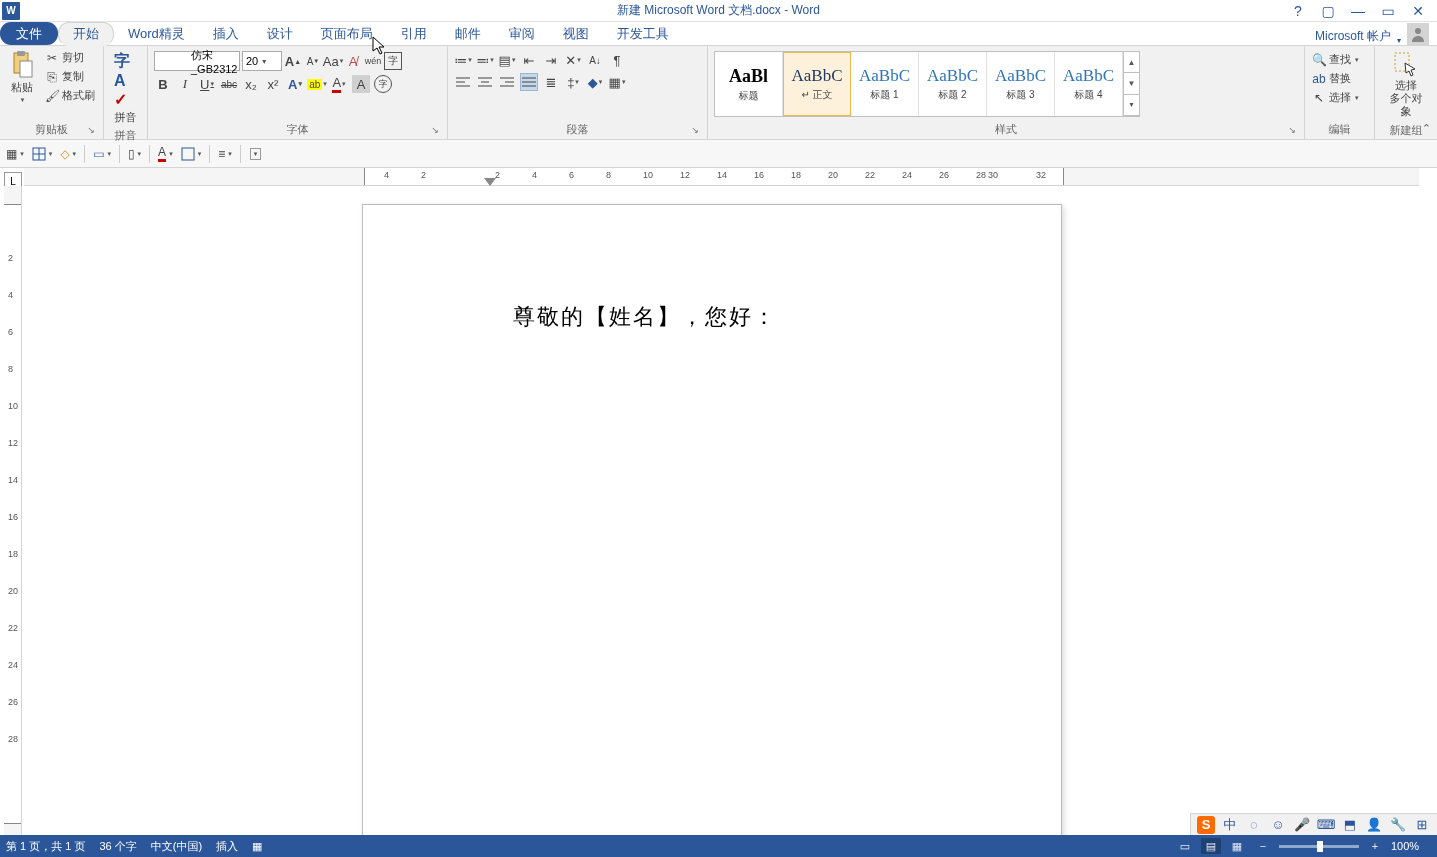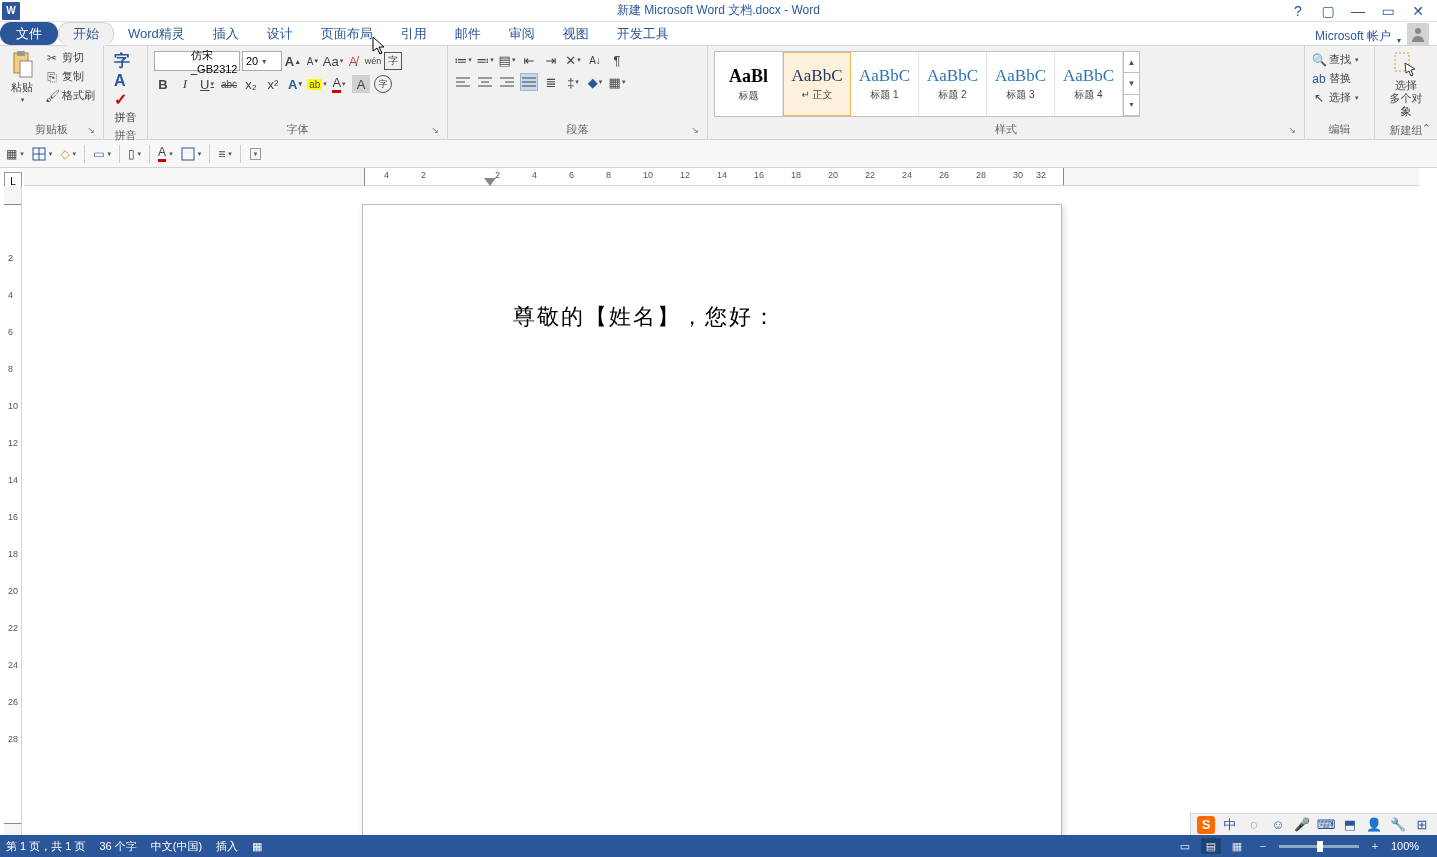--- a/index.html
+++ b/index.html
@@ -400,21 +400,21 @@
       <span class="tick" style="left: 619px;">10</span>
       <span class="tick" style="left: 656px;">12</span>
       <span class="tick" style="left: 693px;">14</span>
       <span class="tick" style="left: 730px;">16</span>
       <span class="tick" style="left: 767px;">18</span>
       <span class="tick" style="left: 804px;">20</span>
       <span class="tick" style="left: 841px;">22</span>
       <span class="tick" style="left: 878px;">24</span>
       <span class="tick" style="left: 915px;">26</span>
       <span class="tick" style="left: 952px;">28</span>
-      <span class="tick" style="left: 989px;">30</span>
+      <span class="tick" style="left: 964px;">30</span>
       <span class="tick" style="left: 1012px;">32</span>
     </div>
   <svg style="position:absolute;left:460px;top:10px;" width="12" height="8">
       <polygon points="0,0 12,0 6,8" fill="#888"></polygon>
     </svg>
 </div>
 
 <div class="vruler">
   <div class="activeV"></div>
   <div id="vticks">

